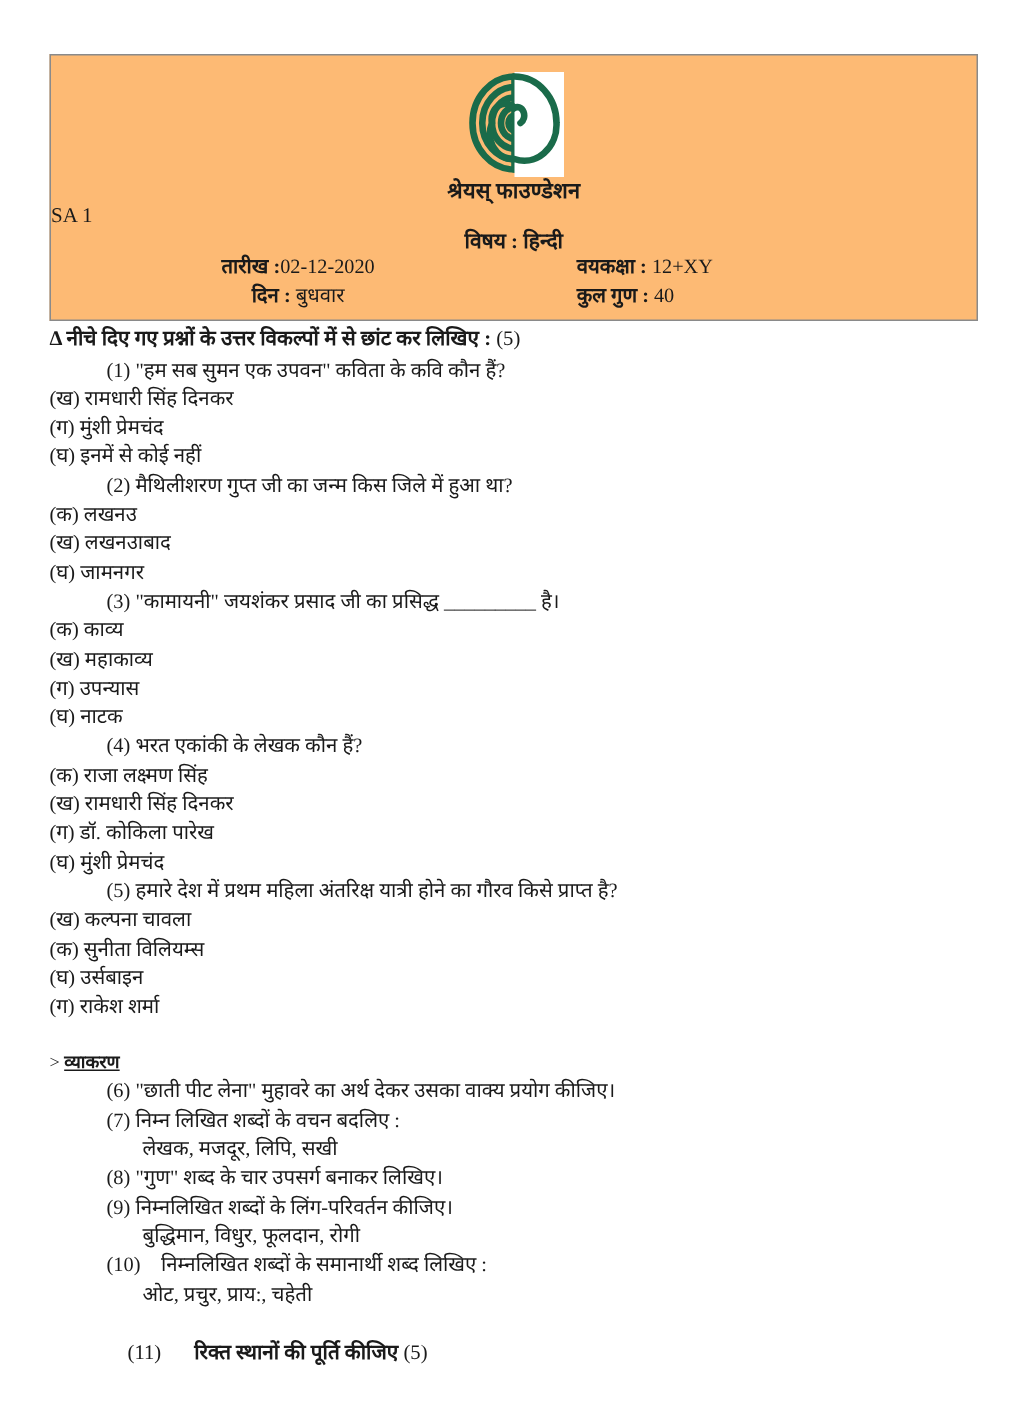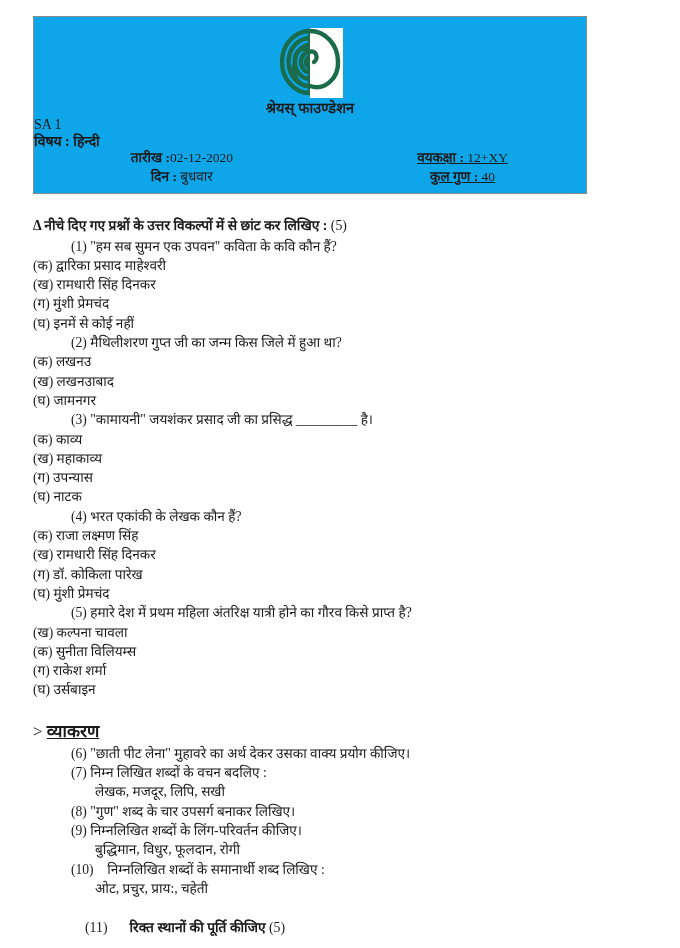--- a/index.html
+++ b/index.html
@@ -14,25 +14,25 @@
     font-family: "Liberation Serif", "DejaVu Serif", serif;
     color: #1a1a1a;
     position: relative;
     overflow: hidden;
   }
 
   
   .header-box {
     position: absolute;
     left: 33px;
-    top: 16px;
-    width: 554px;
+    top: 36px;
+    width: 619px;
     height: 178px;
     border: 1px solid #8a8a8a;
-    background: #0ea5e9;
+    background: #fdba74;
   }
 
   .logo-block {
     width: 100%;
     text-align: center;
     padding-top: 9px;
   }
   .logo-svg { display: block; margin: 0 auto; }
 
   .org-name {
@@ -43,40 +43,41 @@
     letter-spacing: 0.1px;
     margin-top: 2px;
   }
   .exam-code {
     text-align: left;
     font-size: 14px;
     line-height: 1.18;
     font-family: "Liberation Serif", serif;
   }
   .subject-line {
+    text-align: center;
     font-weight: bold;
     font-size: 14px;
     line-height: 1.2;
   }
 
   .meta-rows {
     position: absolute;
     left: 0;
     right: 0;
     bottom: 6px;
     padding: 0 9px;
   }
   .meta-row {
     display: flex;
     justify-content: space-between;
     font-size: 13.5px;
     line-height: 1.45;
   }
   .meta-left { width: 52%; text-align: center; }
-  .meta-right { width: 44%; text-align: center; padding-left: 6px; text-decoration: underline; }
+  .meta-right { width: 44%; text-align: left; padding-left: 6px; }
   .meta-label { font-weight: bold; }
 
   
   .content {
     position: absolute;
     left: 33px;
     top: 216px;
     width: 619px;
     font-size: 13.6px;
     line-height: 1.42;
@@ -105,21 +106,21 @@
   .sub-line {
     margin: 0;
     padding-left: 62px;
     white-space: nowrap;
   }
 
   .gap { height: 20px; }
 
   .gram-head {
     margin: 0;
-    font-size: 17px;
+    font-size: 12px;
     white-space: nowrap;
   }
   .gram-head .arrow { font-weight: normal; }
   .gram-head .gram-title {
     font-weight: bold;
     text-decoration: underline;
     text-underline-offset: 1px;
   }
 
   .q11-head {
@@ -173,21 +174,20 @@
 </div>
 
 <div class="content">
 
   <p class="sec-head"><span>Δ</span>
     <span>नीचे दिए गए प्रश्नों के उत्तर विकल्पों में से छांट कर लिखिए :</span>
     <span class="marks">(5)</span></p>
 
   <p class="q-line"><span class="q-num">(1)</span>
     <span>"हम सब सुमन एक उपवन" कविता के कवि कौन हैं?</span></p>
-  <p class="opt-line">(क) द्वारिका प्रसाद माहेश्वरी</p>
   <p class="opt-line">(ख) रामधारी सिंह दिनकर</p>
   <p class="opt-line">(ग) मुंशी प्रेमचंद</p>
   <p class="opt-line">(घ) इनमें से कोई नहीं</p>
 
   <p class="q-line"><span class="q-num">(2)</span>
     <span>मैथिलीशरण गुप्त जी का जन्म किस जिले में हुआ था?</span></p>
   <p class="opt-line">(क) लखनउ</p>
   <p class="opt-line">(ख) लखनउाबाद</p>
   <p class="opt-line">(घ) जामनगर</p>
 
@@ -202,22 +202,22 @@
     <span>भरत एकांकी के लेखक कौन हैं?</span></p>
   <p class="opt-line">(क) राजा लक्ष्मण सिंह</p>
   <p class="opt-line">(ख) रामधारी सिंह दिनकर</p>
   <p class="opt-line">(ग) डॉ. कोकिला पारेख</p>
   <p class="opt-line">(घ) मुंशी प्रेमचंद</p>
 
   <p class="q-line"><span class="q-num">(5)</span>
     <span>हमारे देश में प्रथम महिला अंतरिक्ष यात्री होने का गौरव किसे प्राप्त है?</span></p>
   <p class="opt-line">(ख) कल्पना चावला</p>
   <p class="opt-line">(क) सुनीता विलियम्स</p>
+  <p class="opt-line">(घ) उर्सबाइन</p>
   <p class="opt-line">(ग) राकेश शर्मा</p>
-  <p class="opt-line">(घ) उर्सबाइन</p>
 
   <div class="gap"></div>
 
   <p class="gram-head"><span class="arrow">&gt;</span>
     <span class="gram-title">व्याकरण</span></p>
 
   <p class="q-line"><span>(6)</span>
     <span>"छाती पीट लेना" मुहावरे का अर्थ देकर उसका वाक्य प्रयोग कीजिए।</span></p>
 
   <p class="q-line"><span>(7)</span>

